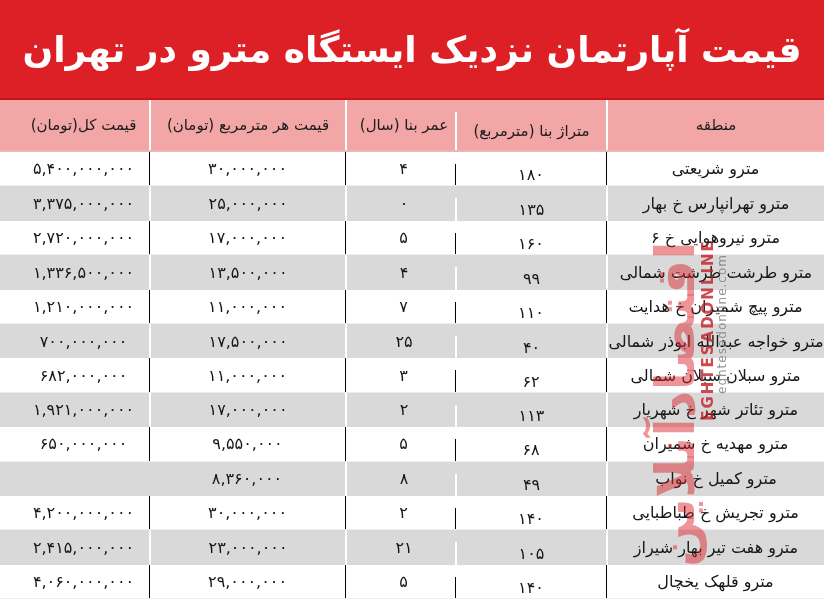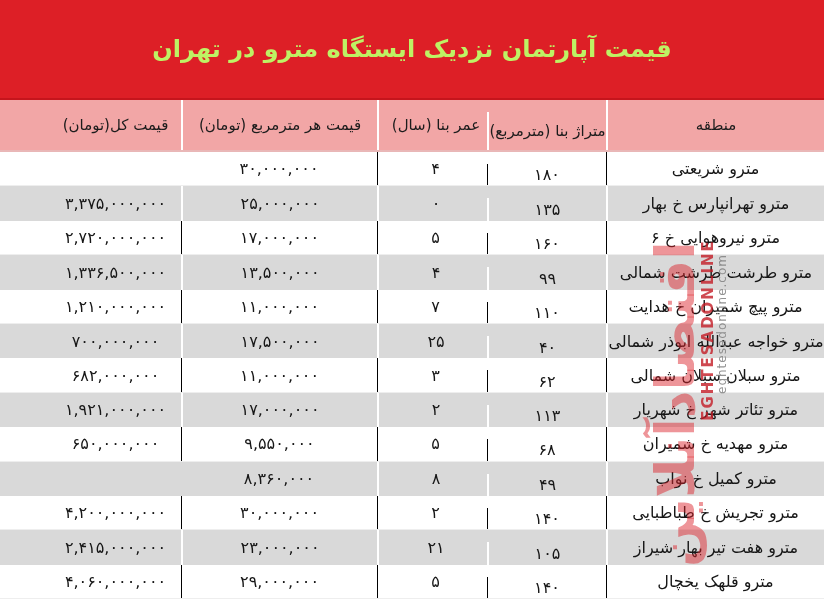--- a/index.html
+++ b/index.html
@@ -20,22 +20,22 @@
   .title-band {
     width: 824px;
     height: 100px;
     background: #dd1f26;
     border-bottom: 2px solid #c5151c;
     display: flex;
     align-items: center;
     justify-content: center;
   }
   .title-band h1 {
-    color: #bef264;
-    font-size: 24px;
+    color: #ffffff;
+    font-size: 36px;
     font-weight: bold;
     letter-spacing: 0.5px;
     text-align: center;
   }
 
   
   .price-table {
     width: 824px;
     direction: rtl;
   }
@@ -49,21 +49,21 @@
     align-items: center;
     justify-content: center;
     text-align: center;
     color: #161616;
     padding: 0 6px;
     overflow: hidden;
     white-space: nowrap;
   }
   
   .c-region { width: 218px; }
-  .c-area   { width: 119px; margin-top: 12px; }
+  .c-area   { width: 151px; margin-top: 12px; }
   .c-age    { width: 110px; padding-left: 12px; }
   .c-ppm    { width: 196px; text-align: center; }
   .c-total  { width: 131px; text-align: right; }
 
   .t-head {
     height: 52px;
     background: #f2a6a6;
     font-size: 15px;
     border-bottom: 2px solid #e9b7b7;
   }
@@ -145,20 +145,21 @@
       <div class="t-cell c-age">عمر بنا (سال)</div>
       <div class="t-cell c-ppm">قیمت هر مترمربع (تومان)</div>
       <div class="t-cell c-total">قیمت کل(تومان)</div>
     </div>
     <div class="t-body" id="table-body">
         <div class="t-row odd">
           <div class="t-cell c-region">مترو شریعتی</div>
           <div class="t-cell c-area">۱۸۰</div>
           <div class="t-cell c-age">۴</div>
           <div class="t-cell c-ppm">۳۰,۰۰۰,۰۰۰</div>
+          <div class="t-cell c-total">۵,۴۰۰,۰۰۰,۰۰۰</div>
         </div>
         <div class="t-row even">
           <div class="t-cell c-region">مترو تهرانپارس خ بهار</div>
           <div class="t-cell c-area">۱۳۵</div>
           <div class="t-cell c-age">۰</div>
           <div class="t-cell c-ppm">۲۵,۰۰۰,۰۰۰</div>
           <div class="t-cell c-total">۳,۳۷۵,۰۰۰,۰۰۰</div>
         </div>
         <div class="t-row odd">
           <div class="t-cell c-region">مترو نیروهوایی خ ۶</div>

